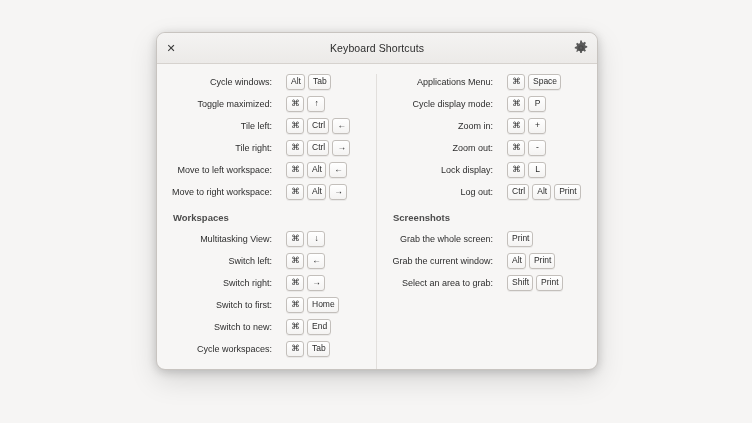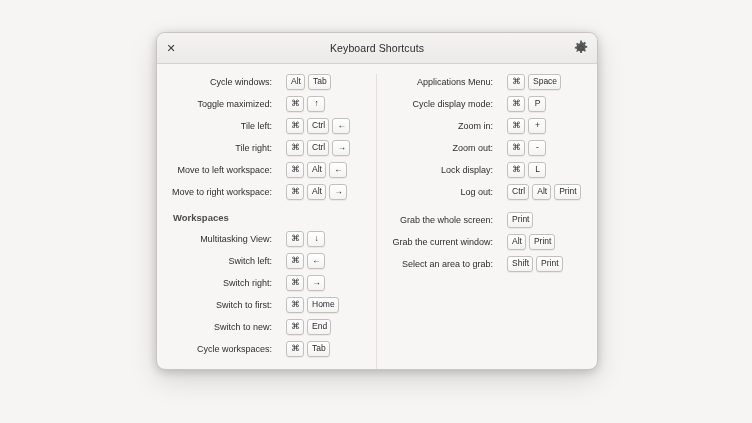--- a/index.html
+++ b/index.html
@@ -316,20 +316,21 @@
               <div class="sc-label">Log out:</div>
               <div class="keys">
                 <span class="key">Ctrl</span>
                 <span class="key">Alt</span>
                 <span class="key">Print</span>
               </div>
             </div>
           </div>
 
           <div class="group">
+            <div class="group-title">Screenshots</div>
 
             <div class="shortcut">
               <div class="sc-label">Grab the whole screen:</div>
               <div class="keys">
                 <span class="key">Print</span>
               </div>
             </div>
 
             <div class="shortcut">
               <div class="sc-label">Grab the current window:</div>

